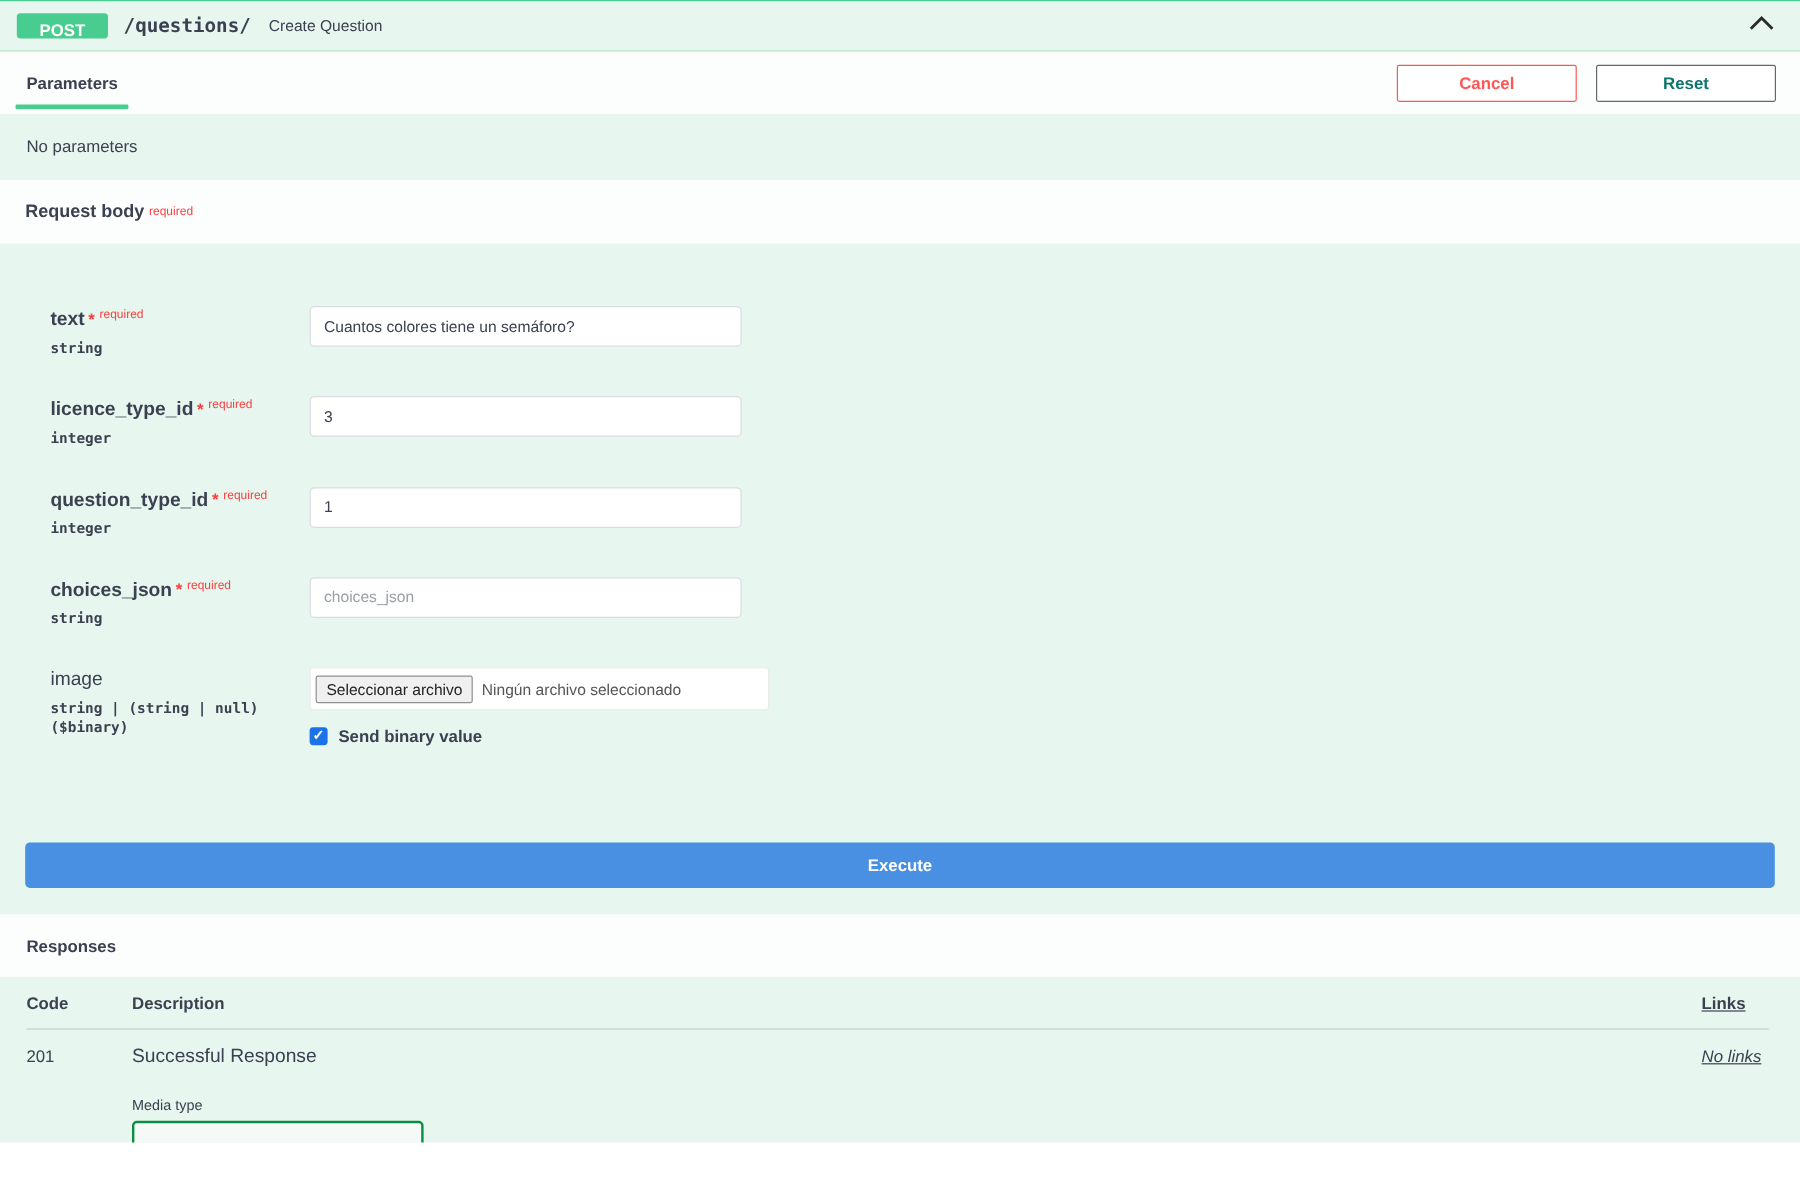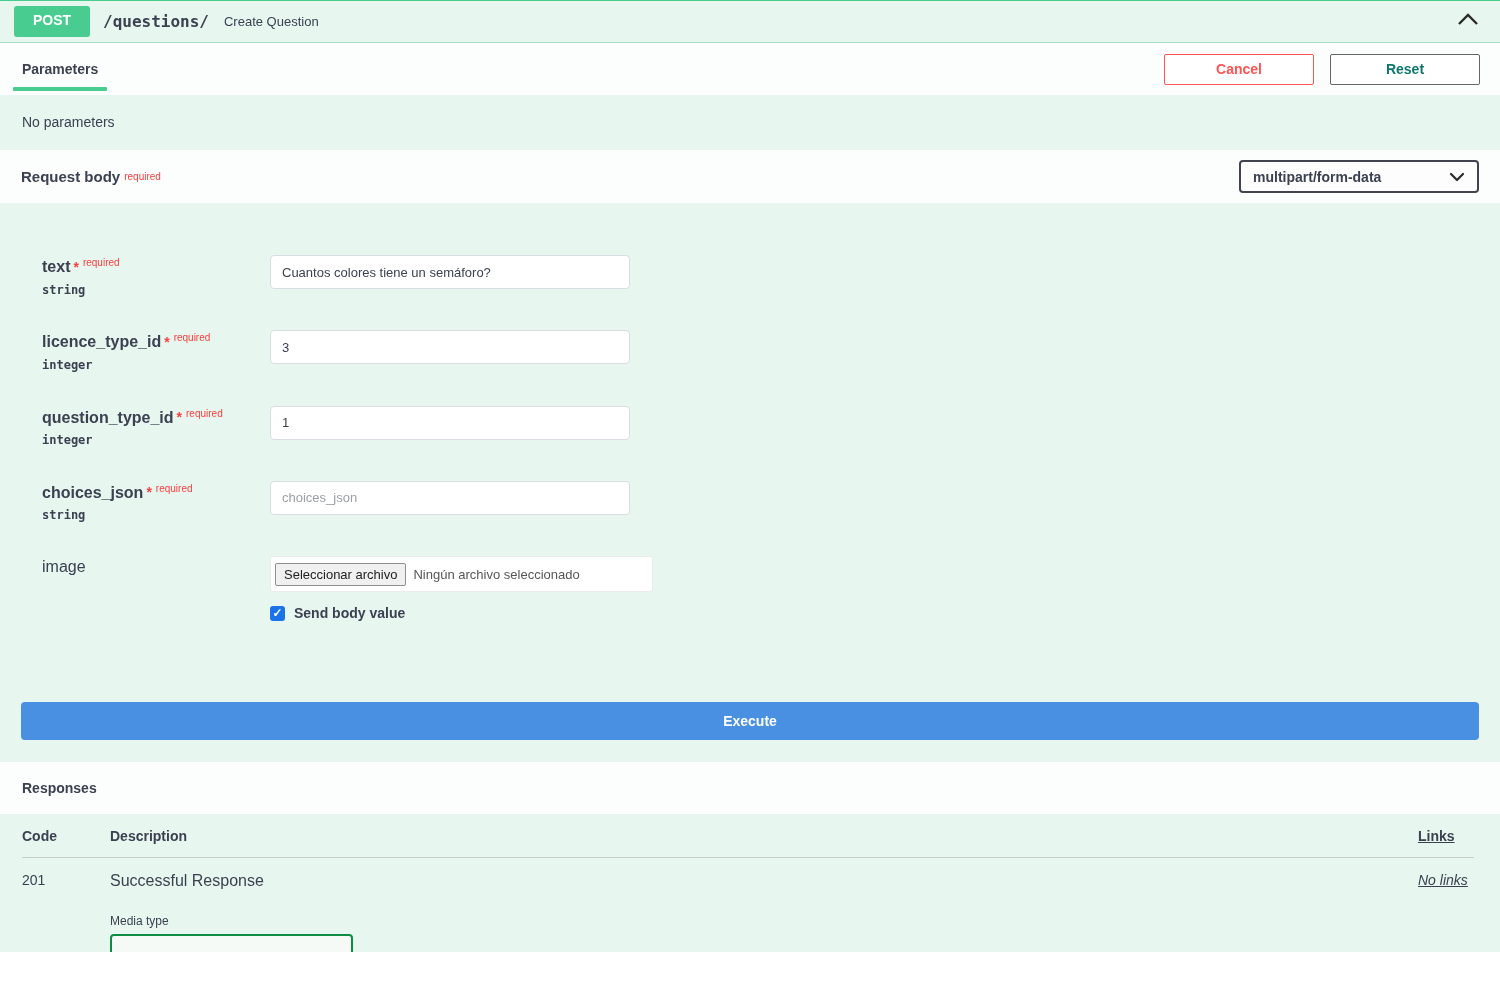--- a/index.html
+++ b/index.html
@@ -24,21 +24,21 @@
     align-items: center;
     padding: 0 20px 0 14px;
     border-bottom: 1px solid #a9dec6;
   }
   .method-badge {
     background: #49cc90;
     color: #fff;
     font-weight: bold;
     font-size: 14px;
     width: 76px;
-    height: 31px;
+    height: 21px;
     line-height: 29px;
     text-align: center;
     border-radius: 3px;
     cursor: pointer;
   }
   .op-path {
     font-family: "DejaVu Sans Mono", monospace;
     font-weight: bold;
     font-size: 16px;
     margin-left: 13px;
@@ -119,21 +119,21 @@
     align-items: center;
     padding: 0 12px;
     font-weight: bold;
     font-size: 14px;
     cursor: pointer;
   }
   .select-box .chev { margin-left: auto; display: flex; }
 
   
   .form-area { padding: 52px 0 0 42px; }
-  .field-row { display: flex; margin-bottom: 32px; gap: 12px; }
+  .field-row { display: flex; margin-bottom: 32px; }
   .field-label { width: 216px; padding-top: 2px; }
   .field-name { font-size: 16px; font-weight: bold; }
   .field-name.normal { font-weight: normal; }
   .star { color: #f93e3e; font-weight: bold; margin-left: 3px; font-size: 14px; }
   .req-small { color: #f93e3e; font-size: 10px; vertical-align: super; margin-left: 4px; font-weight: normal; }
   .field-type {
     font-family: "DejaVu Sans Mono", monospace;
     font-size: 12px;
     font-weight: bold;
     margin-top: 7px;
@@ -267,28 +267,20 @@
       <div class="btn btn-cancel">Cancel</div>
       <div class="btn btn-reset">Reset</div>
     </div>
   </div>
 
   <div class="no-params">No parameters</div>
 
   <div class="rb-bar">
     <span class="rb-title">Request body</span>
     <span class="req-sup">required</span>
-    <div class="select-box">
-      <span>multipart/form-data</span>
-      <span class="chev">
-        <svg width="16" height="10" viewBox="0 0 16 10">
-            <polyline points="2,2 8,8 14,2" fill="none" stroke="#2b2b2b" stroke-width="2.2" stroke-linecap="round" stroke-linejoin="round"></polyline>
-          </svg>
-      </span>
-    </div>
   </div>
 
   <div class="form-area">
 
     <div class="field-row">
       <div class="field-label">
         <div>
           <span class="field-name">text</span><span class="star">*</span><span class="req-small">required</span>
         </div>
         <div class="field-type">string</div>
@@ -323,30 +315,34 @@
         </div>
         <div class="field-type">string</div>
       </div>
       <input class="text-input" type="text" placeholder="choices_json" style="">
     </div>
 
     <div class="field-row">
       <div class="field-label">
         <div>
           <span class="field-name normal">image</span>
+        </div>
+        <div class="field-type">
+          <div>string | (string | null)</div>
+          <div>($binary)</div>
         </div>
       </div>
       <div>
         <div class="file-box">
           <span class="file-btn">Seleccionar archivo</span>
           <span class="file-status">Ningún archivo seleccionado</span>
         </div>
         <div class="checkbox-row">
           <span class="checkbox">✓</span>
-          <span class="checkbox-label">Send body value</span>
+          <span class="checkbox-label">Send binary value</span>
         </div>
       </div>
     </div>
 
   </div>
 
   <div class="execute-wrap">
     <button class="execute-btn">Execute</button>
   </div>
 

